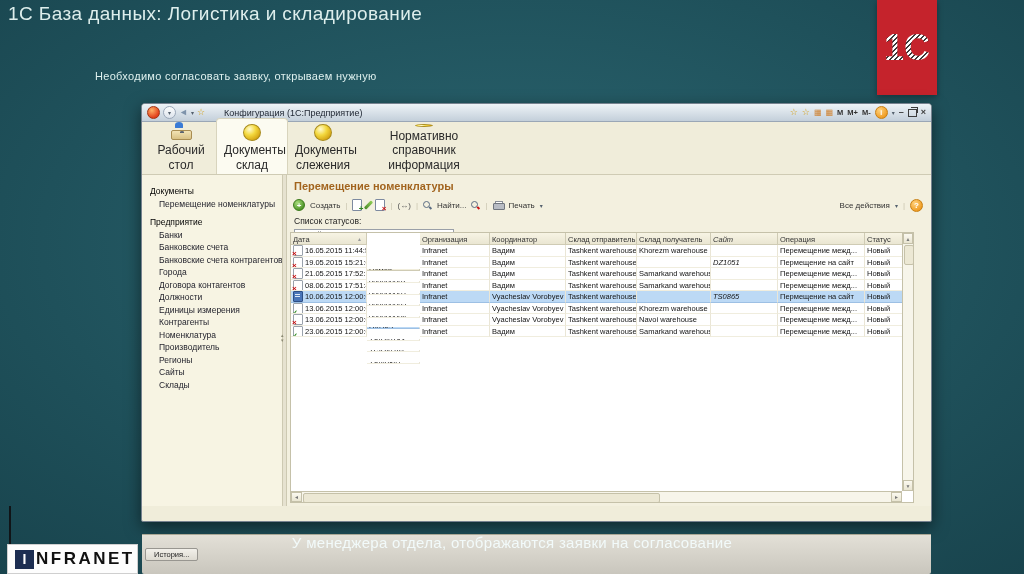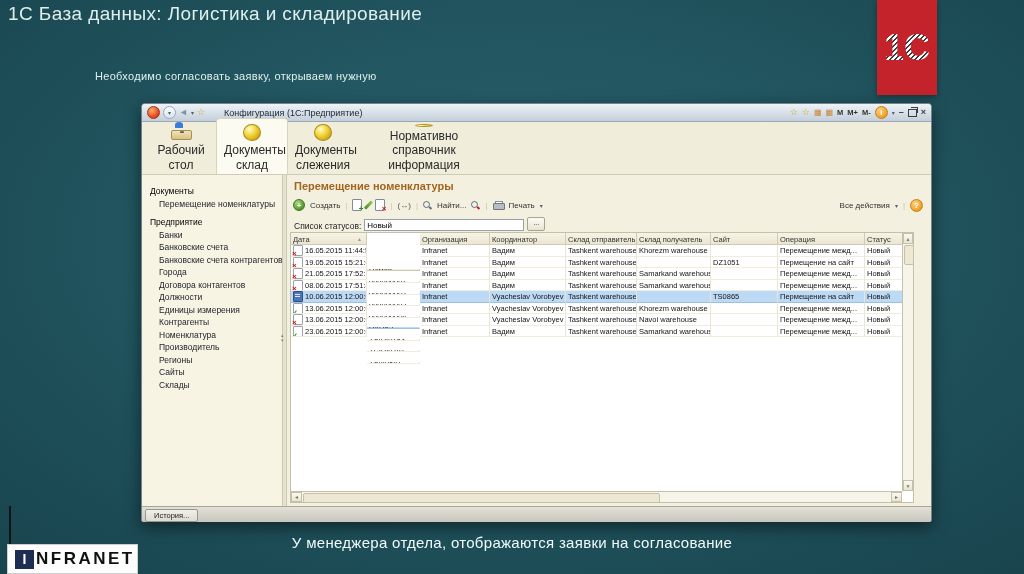--- a/index.html
+++ b/index.html
@@ -81,56 +81,56 @@
   .interval-ico{color:#555;font-size:8px;}
   .mag{position:relative;width:9px;height:9px;display:inline-block;}
   .mag::before{content:"";position:absolute;left:0;top:0;width:5px;height:5px;border:1.5px solid #5a6c82;border-radius:50%;}
   .mag::after{content:"";position:absolute;left:6px;top:6px;width:3px;height:1.5px;background:#5a6c82;transform:rotate(45deg);}
   .mag.clear::after{background:#cc1111;}
   .printer{position:relative;width:11px;height:9px;display:inline-block;}
   .printer::before{content:"";position:absolute;left:2px;top:0;width:6px;height:3px;background:#fff;border:1px solid #8a8f96;}
   .printer::after{content:"";position:absolute;left:0;bottom:0;width:10px;height:5px;background:#b8bcc4;border:1px solid #70767e;border-radius:1px;}
   .help-circ{width:11px;height:11px;border-radius:50%;display:inline-flex;align-items:center;justify-content:center;
     background:radial-gradient(circle at 35% 30%,#ffd27d,#ef9b21 75%);border:1px solid #c87f12;color:#fff;font-weight:bold;font-size:8px;}
-  .filterrow{position:absolute;left:7px;top:41px;height:15px;display:flex;align-items:flex-end;gap:3px;font-size:8.5px;color:#222;}
+  .filterrow{position:absolute;left:7px;top:41px;height:15px;display:flex;align-items:flex-start;gap:3px;font-size:8.5px;color:#222;flex-direction:column;}
   .filter-input{width:160px;height:12px;border:1px solid #9aa0a8;background:#fff;font-size:8px;
     font-family:"Liberation Sans",sans-serif;padding:0 2px;box-sizing:border-box;}
   .more-btn{width:16px;height:12px;background:linear-gradient(#fdfcf6,#e8e4d0);border:1px solid #a8a48c;
     font-size:7px;line-height:9px;text-align:center;border-radius:2px;}
   
   .table-box{position:absolute;left:3px;top:57px;width:624px;bottom:3px;background:#fff;
     border:1px solid #c5c1a9;box-sizing:border-box;overflow:hidden;}
   .thead{display:flex;height:12px;}
   .th{background:linear-gradient(#f7f4e4,#eae6d2);border-right:1px solid #cfcbb4;border-bottom:1px solid #cfcbb4;
     font-size:7.5px;color:#333;padding:1px 2px 0;box-sizing:border-box;white-space:nowrap;overflow:hidden;display:flex;gap:2px;align-items:center;}
   .sort-asc{font-size:5px;color:#999;margin-left:auto;margin-right:2px;}
   .trow{display:flex;height:11.5px;}
   .trow.selected .td{background:#bcd9f5;border-bottom:1px solid #9dc0e4;}
   .td{font-size:7.5px;color:#141414;padding:1px 2px 0;box-sizing:border-box;white-space:nowrap;overflow:hidden;
     border-right:1px solid #eae6d6;border-bottom:1px solid #f0edde;display:flex;align-items:center;gap:2px;}
   .c0{width:76px;} .c1{width:53px;margin-top:36px;} .c2{width:70px;} .c3{width:76px;} .c4{width:71px;}
-  .c5{width:74px;} .c6{width:67px;} .c7{width:87px;} .c8{width:37px;border-right:none;}
+  .c5{width:74px;} .c6{width:67px;font-style:italic;} .c7{width:87px;} .c8{width:37px;border-right:none;}
   .row-icon{position:relative;width:8px;height:9px;flex:0 0 8px;background:#fff;border:1px solid #9aa2ac;border-radius:1px;display:inline-block;}
   .row-icon.unposted::after{content:"×";position:absolute;left:-2px;bottom:-3px;color:#cc1111;font-weight:bold;font-size:8px;line-height:1;}
   .row-icon.posted::after{content:"✓";position:absolute;left:-2px;bottom:-3px;color:#2f8a1f;font-weight:bold;font-size:7px;line-height:1;}
   .row-icon.current{background:#4a75b8;border-color:#2d4f86;}
   .row-icon.current::after{content:"";position:absolute;left:1px;top:2px;width:5px;height:1px;background:#dce8f6;box-shadow:0 2px 0 #dce8f6;}
   .vscroll{position:absolute;right:0;top:0;bottom:11px;width:11px;background:#f7f5ea;border-left:1px solid #c5c1a9;box-sizing:border-box;}
   .hscroll{position:absolute;left:0;right:11px;bottom:0;height:11px;background:#f7f5ea;border-top:1px solid #c5c1a9;box-sizing:border-box;}
   .scr-btn{position:absolute;display:flex;align-items:center;justify-content:center;font-size:5px;color:#777;
     background:linear-gradient(#fbf9f0,#e9e5d1);border:1px solid #c5c1a9;box-sizing:border-box;}
   .v-up{top:0;left:0;width:100%;height:11px;}
   .v-dn{bottom:0;left:0;width:100%;height:11px;}
   .h-lf{left:0;top:0;height:100%;width:11px;}
   .h-rt{right:0;top:0;height:100%;width:11px;}
   .v-thumb{position:absolute;left:1px;top:12px;width:8px;height:18px;background:#ece8d4;border:1px solid #c5c1a9;border-radius:2px;}
   .h-thumb{position:absolute;top:1px;left:12px;width:355px;height:8px;background:#ece8d4;border:1px solid #c5c1a9;border-radius:2px;}
   
   .statusbar{height:15px;background:linear-gradient(#e3e0d7,#c9c6bd);border-top:1px solid #aaa795;
-    display:flex;align-items:flex-end;padding:0 3px;border-radius:0 0 2px 2px;}
+    display:flex;align-items:center;padding:12px 3px;border-radius:0 0 2px 2px;margin-top:28px;}
   .history-btn{height:11px;padding:0 8px;background:linear-gradient(#f2f0ea,#dddad1);border:1px solid #989690;
     border-radius:2px;font-size:7.5px;color:#222;display:flex;align-items:center;}
 </style>
 </head>
 <body>
 
 <div class="slide">
   <div class="slide-title">1С База данных: Логистика и складирование</div>
   <div class="slide-subtitle">Необходимо согласовать заявку, открываем нужную</div>
   <div class="logo-1c">

